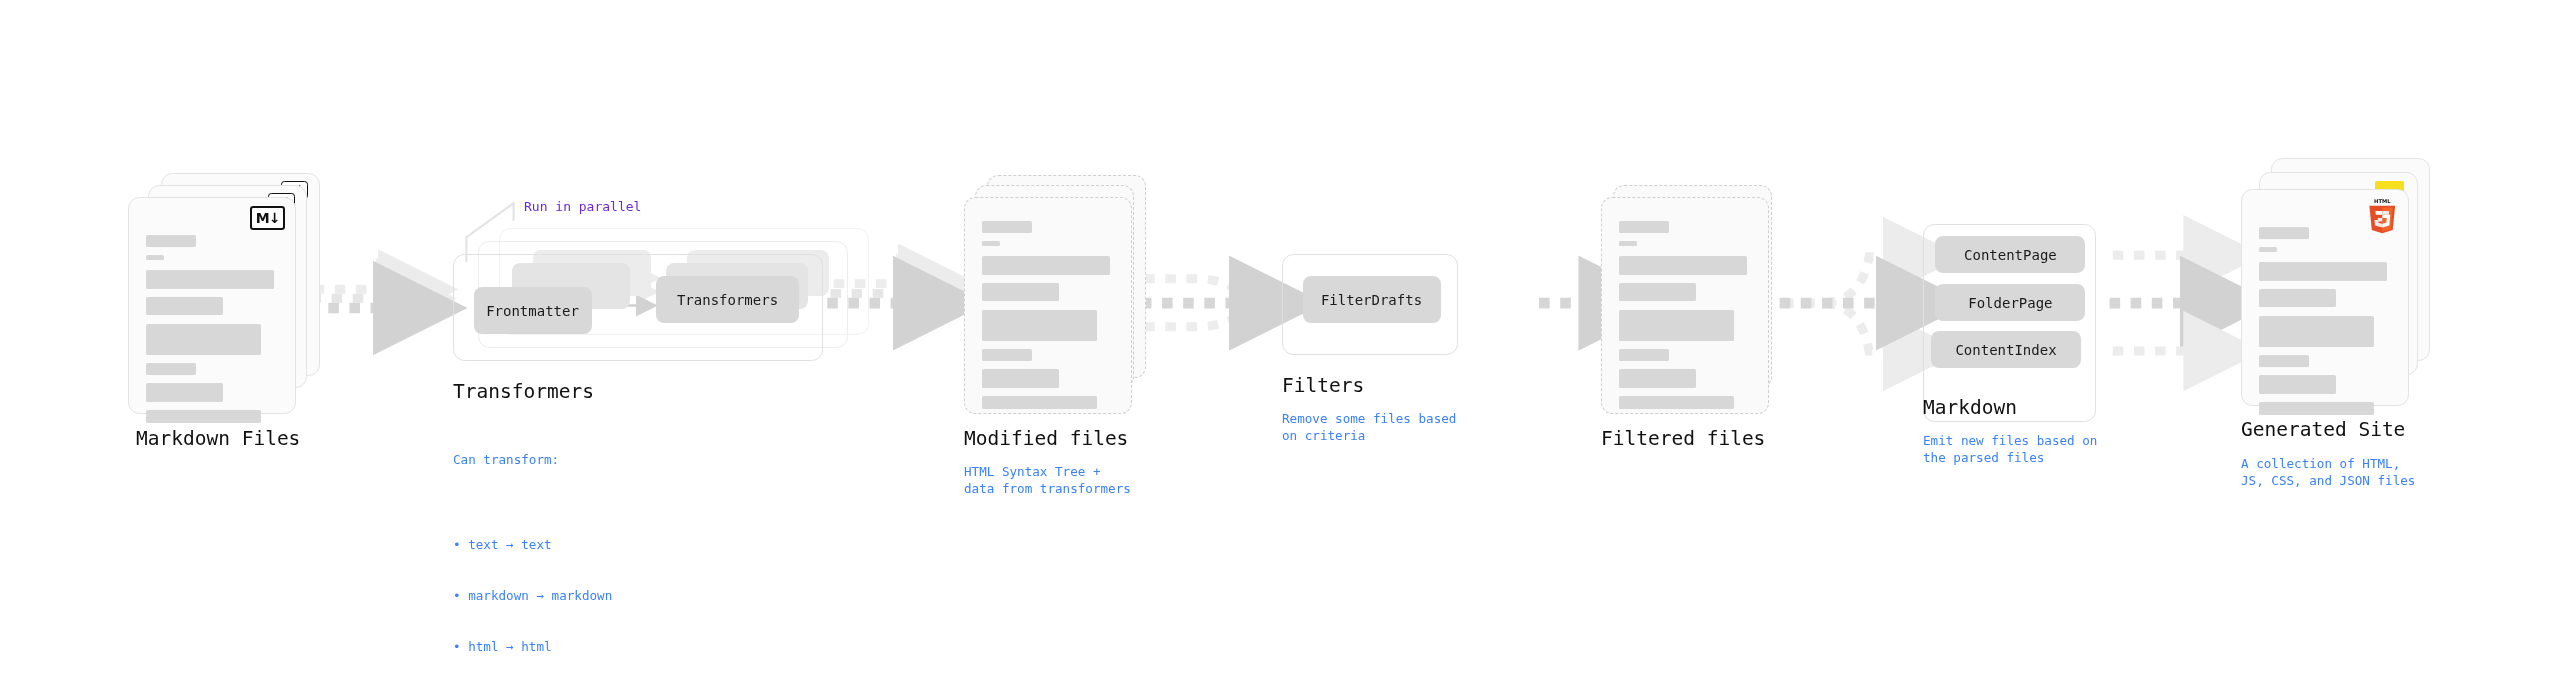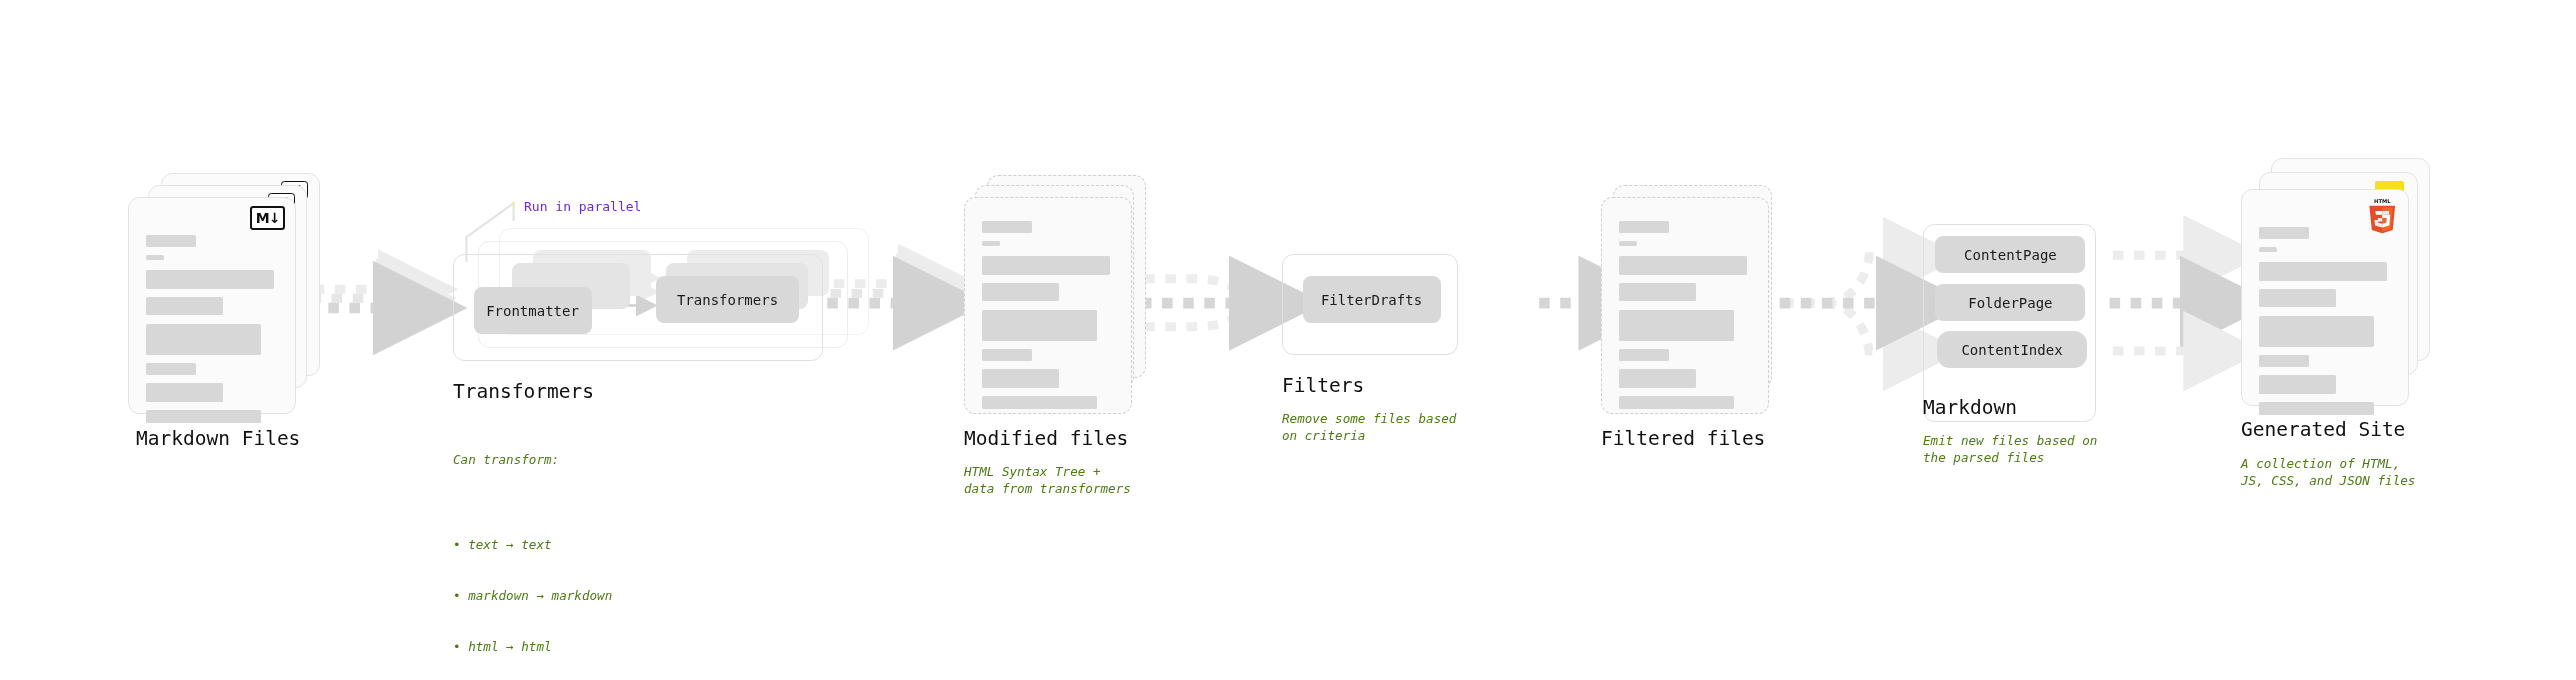--- a/index.html
+++ b/index.html
@@ -65,23 +65,22 @@
     font-size:19.5px;
     font-weight:400;
     color:#111;
     white-space:nowrap;
     letter-spacing:0px;
   }
   .sub{
     position:absolute;
     font-size:12.6px;
     line-height:17px;
-    color:#4d7c0f;
+    color:#3b82f6;
     white-space:pre;
-    font-style:italic;
   }
   .sub ul{margin:0;padding:0;list-style:none;}
   .sub li{white-space:pre;}
   .sub li::before{content:"\2022  ";}
 
   
   .gbox{
     position:absolute;
     border:1.6px solid #e0e0e0;
     border-radius:11.4px;
@@ -274,21 +273,21 @@
   </div>
 
   <div>
     <div class="gbox" style="left:1923px;top:224px;width:173px;height:198px;">
       <div class="pill" style="left:11.4px;top:11.4px;width:150px;height:37px;">
         <span>ContentPage</span>
       </div>
       <div class="pill" style="left:11.4px;top:59px;width:150px;height:37px;">
         <span>FolderPage</span>
       </div>
-      <div class="pill" style="left:13px;top:106px;width:150px;height:37px;border-radius:13px;">
+      <div class="pill" style="left:7px;top:106px;width:150px;height:37px;">
         <span>ContentIndex</span>
       </div>
     </div>
     <div class="title" style="left:1923px;top:396px;">Markdown</div>
     <div class="sub" style="left:1923px;top:432px;">Emit new files based on
 the parsed files</div>
   </div>
 
   <div>
     <div class="doc" style="left:2271px;top:158px;width:159px;height:203px;">

